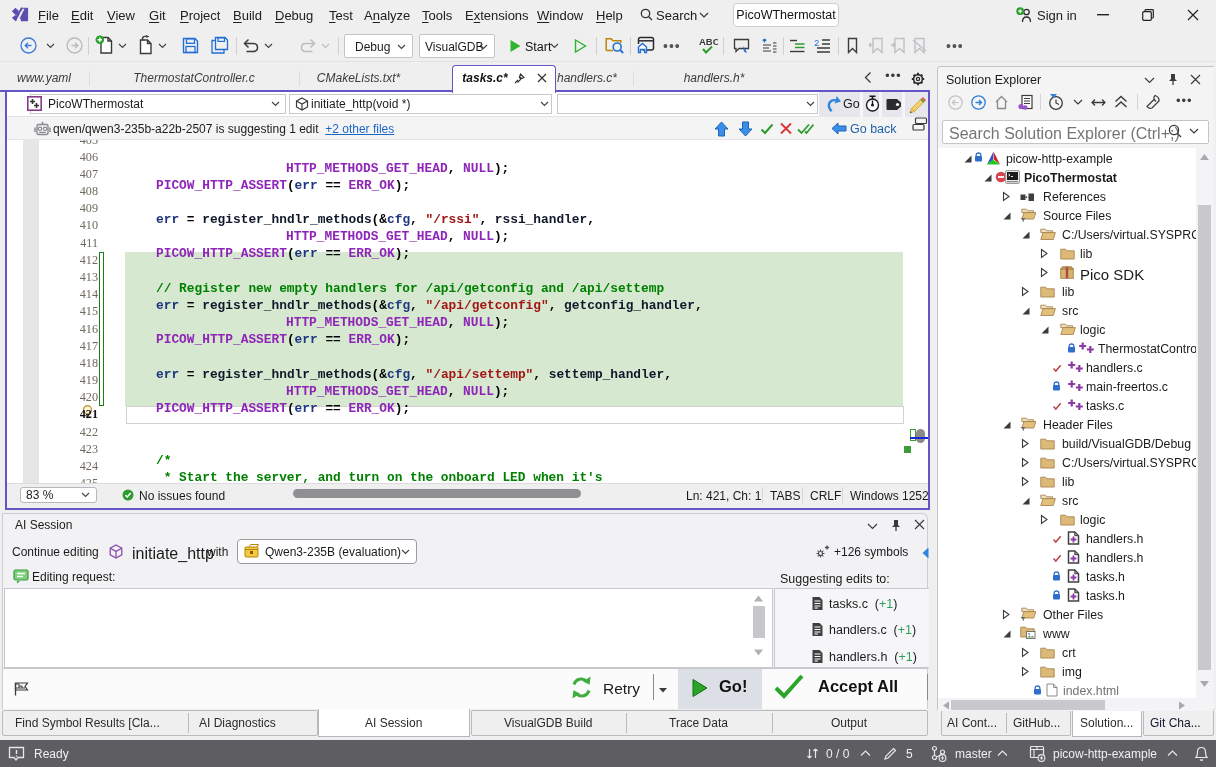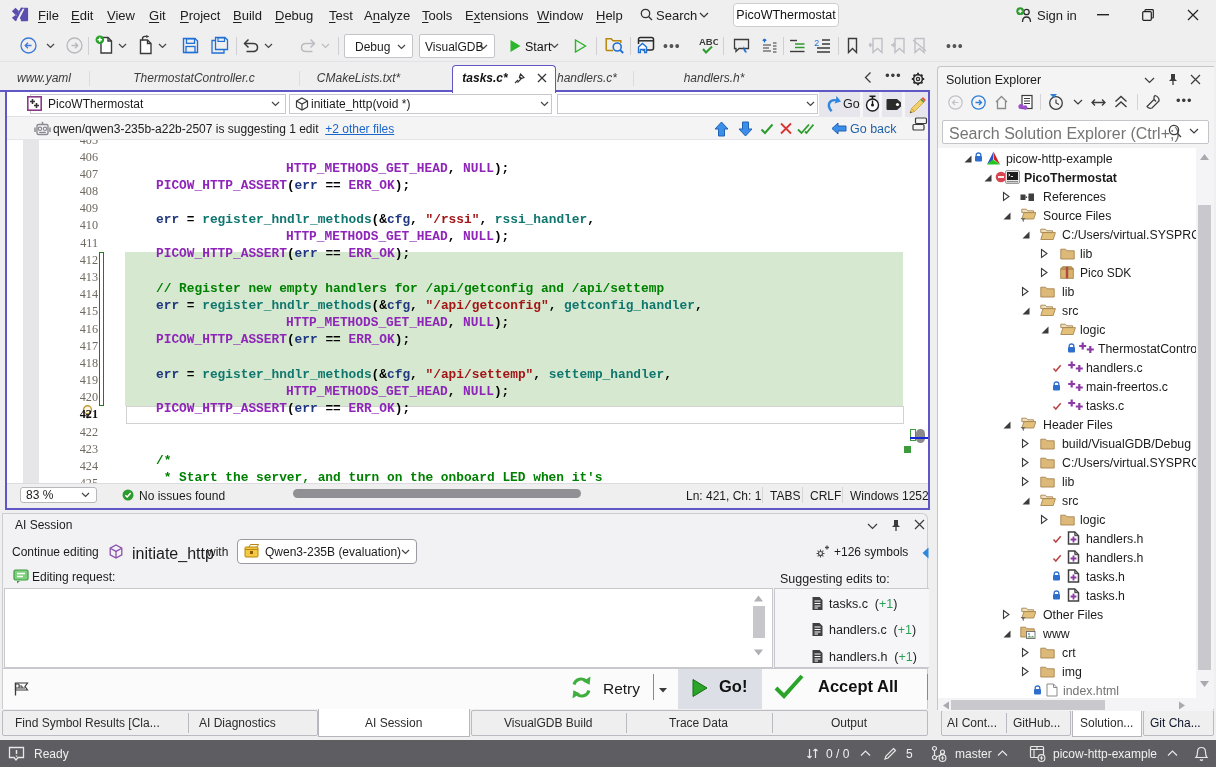--- a/index.html
+++ b/index.html
@@ -2,21 +2,21 @@
 <html><head>
 <meta charset="utf-8">
 <style>
   * { margin:0; padding:0; box-sizing:border-box; }
   html,body { width:1216px; height:767px; overflow:hidden; }
   body { font-family:"Liberation Sans", sans-serif; font-size:12px; color:#1b1b1b; background:#f0eff0; position:relative; }
   .abs { position:absolute; }
   svg { display:block; }
   .ln { position:absolute; width:22px; left:33px; text-align:right; font-family:Liberation Serif, serif; font-size:12.2px; color:#6f6a60; line-height:17.18px;margin-left:36px; }
   .cl { position:absolute; font-family:"Liberation Mono",monospace; font-weight:bold; font-size:12.83px; line-height:17.18px; white-space:pre; color:#000;margin-top:28px; }
-  .cl .k { color:#8e24b8; } .cl .v { color:#1f377f; } .cl .f { color:#0f766e; } .cl .s { color:#a31515; } .cl .c { color:#008000; } .cl .p { color:#000; }
+  .cl .k { color:#8e24b8; } .cl .v { color:#1f377f; } .cl .f { color:#0f172a; } .cl .s { color:#a31515; } .cl .c { color:#008000; } .cl .p { color:#000; }
   
   #titlebar { left:0; top:0; width:1216px; height:30px; background:#f0eff0; }
   .menuitem { position:absolute; top:8px; font-size:13px; color:#202020; }
   .menuitem u { text-decoration:underline; text-underline-offset:2px; }
   
   #toolbar { left:0; top:30px; width:1216px; height:32px; background:#f0eff0; border-bottom:1px solid #e4e2e6; }
   .tsep { position:absolute; top:7px; width:1px; height:18px; background:#d1cfd4; }
   .combo { position:absolute; background:#fff; border:1px solid #c5c4c9; border-radius:2px; }
   
   #tabstrip { left:0; top:62px; width:930px; height:30px; background:#f0eff0;font-style:italic; }
@@ -652,21 +652,21 @@
       <div class="abs" style="left:150px;top:185px;font-size:12.3px;color:#1b1b1b">lib</div>
   <svg class="abs" style="left:110px;top:205px" width="9" height="11" viewBox="0 0 9 11">
         <path d="M1.5 1.5 L7 5.5 L1.5 9.5 Z" fill="#fff" stroke="#3b3b3b" stroke-width="1.1"></path>
       </svg>
       <svg class="abs" style="left:130px;top:204px" width="14" height="13" viewBox="0 0 14 13">
         <rect x="0.7" y="3" width="12.6" height="9.3" fill="#d8b36a" stroke="#a8854e" stroke-width="0.9"></rect>
         <path d="M0.7 3 L2.5 0.7 H11.5 L13.3 3 Z" fill="#c39a4e" stroke="#a8854e" stroke-width="0.9"></path>
         <rect x="5.8" y="3" width="2.4" height="9.3" fill="#b0474a"></rect>
         <rect x="5.8" y="0.9" width="2.4" height="2" fill="#b0474a"></rect>
       </svg>
-      <div class="abs" style="left:150px;top:204px;font-size:12px;color:#1b1b1b">Pico SDK</div>
+      <div class="abs" style="left:150px;top:204px;font-size:15px;color:#1b1b1b">Pico SDK</div>
   <svg class="abs" style="left:91px;top:224px" width="9" height="11" viewBox="0 0 9 11">
         <path d="M1.5 1.5 L7 5.5 L1.5 9.5 Z" fill="#fff" stroke="#3b3b3b" stroke-width="1.1"></path>
       </svg>
       <svg class="abs" style="left:110px;top:224px" width="15" height="12" viewBox="0 0 15 12">
         <path d="M0.8 1.2 H5.6 L7 2.8 H14.2 V11 H0.8 Z" fill="#dcb879" stroke="#a8854e" stroke-width="0.9"></path>
       </svg>
       <div class="abs" style="left:132px;top:223px;font-size:12.3px;color:#1b1b1b">lib</div>
   <svg class="abs" style="left:91px;top:244px" width="10" height="10" viewBox="0 0 10 10">
         <path d="M8.5 1.5 L8.5 8.5 L1.5 8.5 Z" fill="#3b3b3b"></path>
       </svg>

